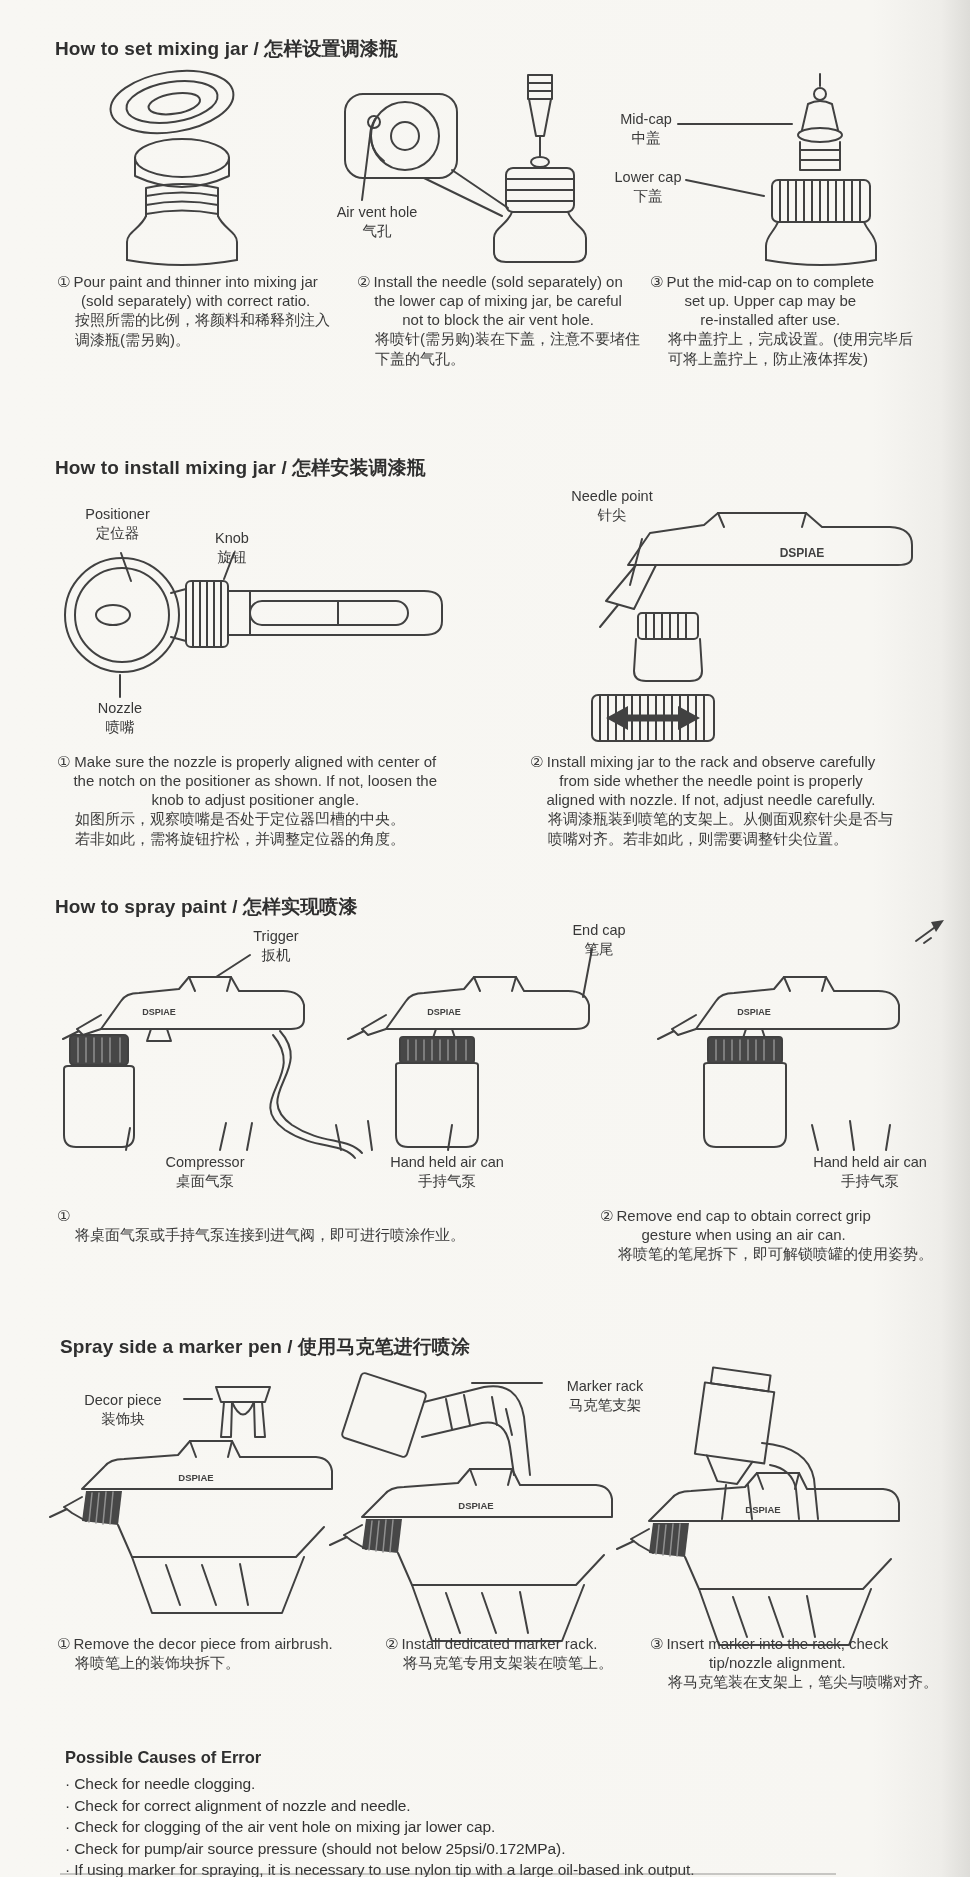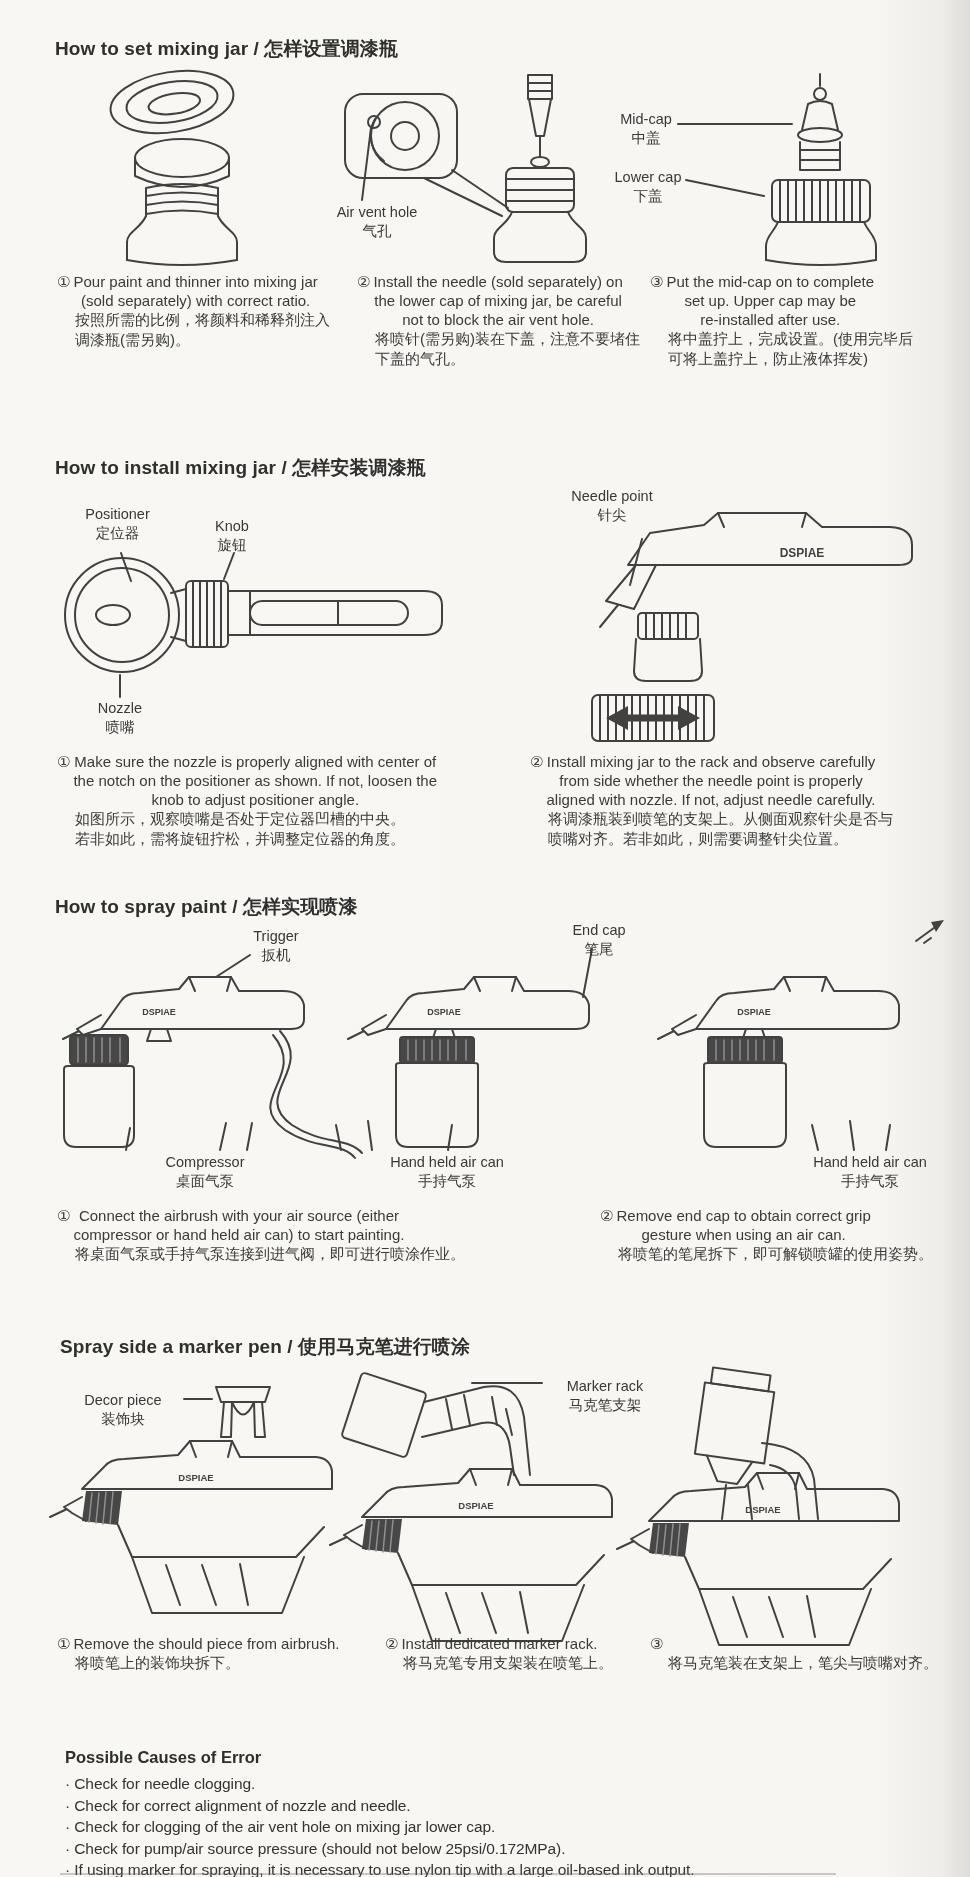--- a/index.html
+++ b/index.html
@@ -144,21 +144,21 @@
         <path d="M622,273 L684,273" stroke-width="7"></path>
         <path d="M606,273 l22,-12 v24 z M700,273 l-22,-12 v24 z" fill="#414141" stroke="none"></path>
       </g>
     </g>
   </svg>
 
   <div class="lbl" style="left:70px;top:505px;width:95px">
     <div>Positioner</div>
     <div>定位器</div>
   </div>
-  <div class="lbl" style="left:196px;top:517px;width:72px">
+  <div class="lbl" style="left:196px;top:529px;width:72px">
     <div>Knob</div>
     <div>旋钮</div>
   </div>
   <div class="lbl" style="left:80px;top:699px;width:80px">
     <div>Nozzle</div>
     <div>喷嘴</div>
   </div>
   <div class="lbl" style="left:552px;top:487px;width:120px">
     <div>Needle point</div>
     <div>针尖</div>
@@ -251,22 +251,20 @@
     <div>手持气泵</div>
   </div>
   <div class="lbl" style="left:790px;top:1153px;width:160px">
     <div>Hand held air can</div>
     <div>手持气泵</div>
   </div>
 
   <div class="step" style="left:57px;top:1206px;width:440px">
     <div class="row">
         <span class="num">①</span>
-        <span class="en">Connect the airbrush with your air source (either
-compressor or hand held air can) to start painting.</span>
       </div>
     <div class="cnline">将桌面气泵或手持气泵连接到进气阀，即可进行喷涂作业。</div>
   </div>
   <div class="step" style="left:600px;top:1206px;width:350px">
     <div class="row">
         <span class="num">②</span>
         <span class="en">Remove end cap to obtain correct grip
 gesture when using an air can.</span>
       </div>
     <div class="cnline">将喷笔的笔尾拆下，即可解锁喷罐的使用姿势。</div>
@@ -322,34 +320,36 @@
     <div>装饰块</div>
   </div>
   <div class="lbl" style="left:545px;top:1377px;width:120px">
     <div>Marker rack</div>
     <div>马克笔支架</div>
   </div>
 
   <div class="step" style="left:57px;top:1634px;width:335px">
     <div class="row">
         <span class="num">①</span>
-        <span class="en">Remove the should piece from airbrush.</span>
+        <span class="en">Remove the decor piece from airbrush.</span>
       </div>
     <div class="cnline">将喷笔上的装饰块拆下。</div>
   </div>
   <div class="step" style="left:385px;top:1634px;width:265px">
     <div class="row">
         <span class="num">②</span>
         <span class="en">Install dedicated marker rack.</span>
       </div>
     <div class="cnline">将马克笔专用支架装在喷笔上。</div>
   </div>
   <div class="step" style="left:650px;top:1634px;width:310px">
     <div class="row">
         <span class="num">③</span>
+        <span class="en">Insert marker into the rack, check
+tip/nozzle alignment.</span>
       </div>
     <div class="cnline">将马克笔装在支架上，笔尖与喷嘴对齐。</div>
   </div>
 
   <div class="errors">
     <div class="ehead">Possible Causes of Error</div>
     <div class="eitem">· Check for needle clogging.</div>
     <div class="eitem">· Check for correct alignment of nozzle and needle.</div>
     <div class="eitem">· Check for clogging of the air vent hole on mixing jar lower cap.</div>
     <div class="eitem">· Check for pump/air source pressure (should not below 25psi/0.172MPa).</div>

